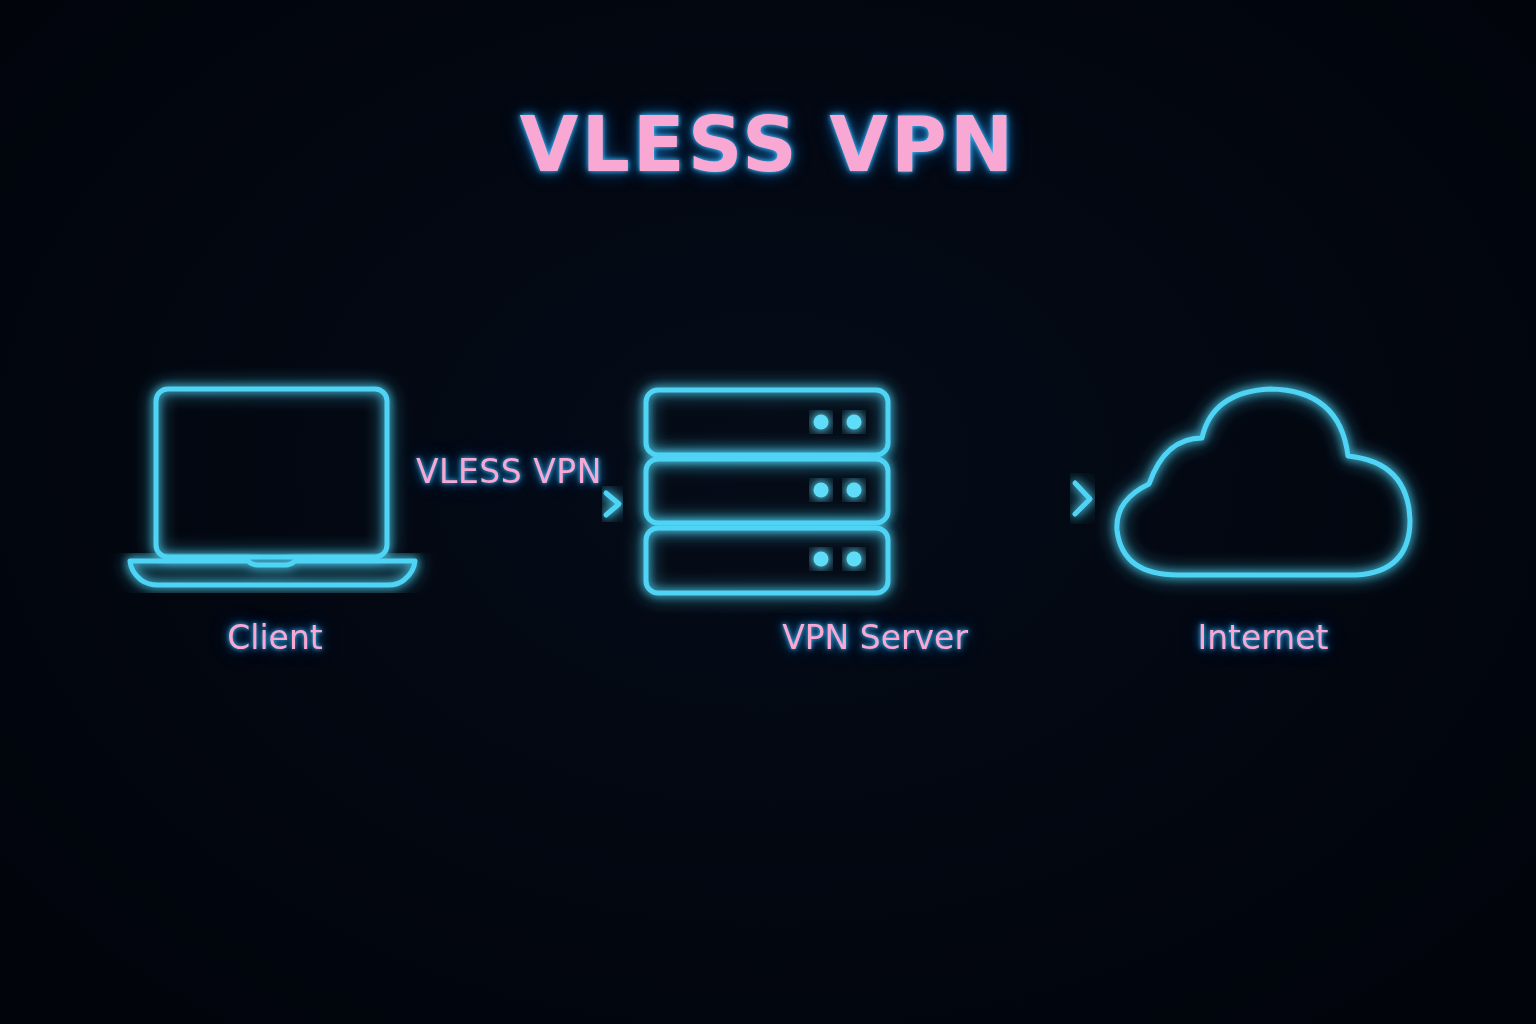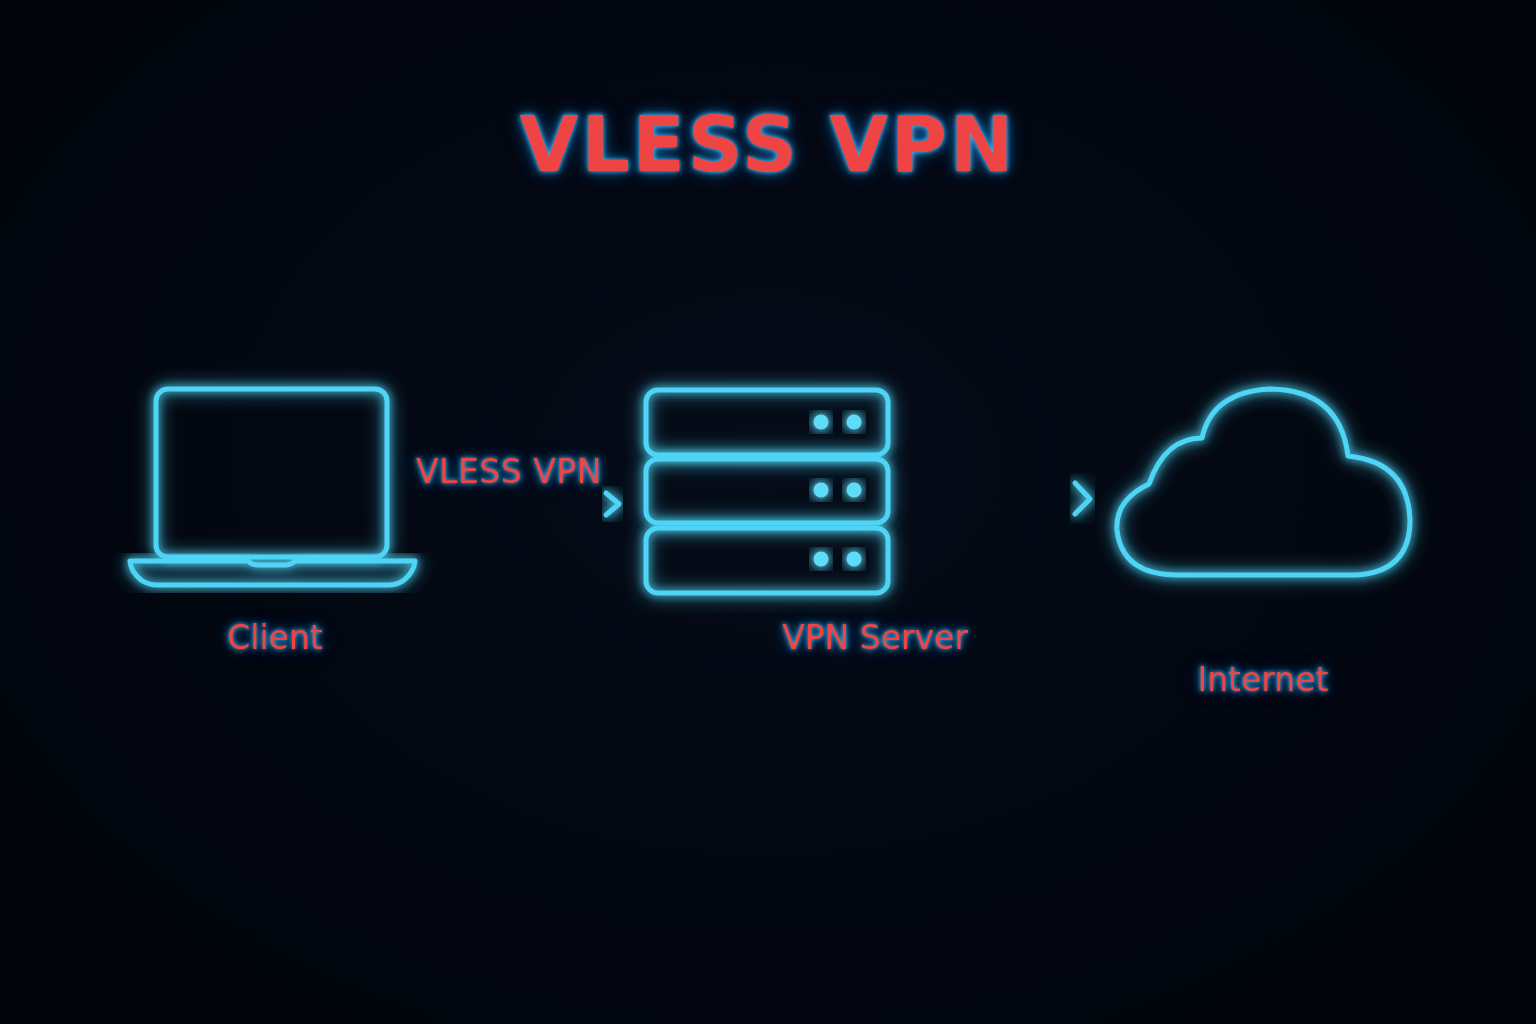--- a/index.html
+++ b/index.html
@@ -9,21 +9,21 @@
     }
     body {
       width: 1536px;
       height: 1024px;
       position: relative;
       overflow: hidden;
       font-family: "DejaVu Sans", sans-serif;
       background: radial-gradient(ellipse at 50% 45%, #050c18 0%, #02060f 60%, #01040a 100%);
     }
     .neon-text {
-      color: #ef4444;
+      color: #f9a8d4;
       text-shadow: 0 0 4px rgba(70,200,255,0.9), 0 0 10px rgba(40,170,255,0.7), 0 0 20px rgba(20,140,255,0.45);
       position: absolute;
       white-space: nowrap;
       margin: 0;
       font-weight: normal;
     }
     #title {
       left: 0;
       width: 1536px;
       top: 100px;
@@ -39,21 +39,21 @@
       letter-spacing: 0.5px;
     }
     .node-label {
       top: 618px;
       font-size: 33px;
       text-align: center;
       width: 400px;
     }
     #label-client { left: 75px; }
     #label-server { left: 568px; text-align: right; }
-    #label-internet { left: 1063px; margin-top: 42px; }
+    #label-internet { left: 1063px; }
     svg#diagram {
       position: absolute;
       left: 0;
       top: 0;
       width: 1536px;
       height: 1024px;
     }
     .stroke {
       fill: none;
       stroke: #4fd4f5;

